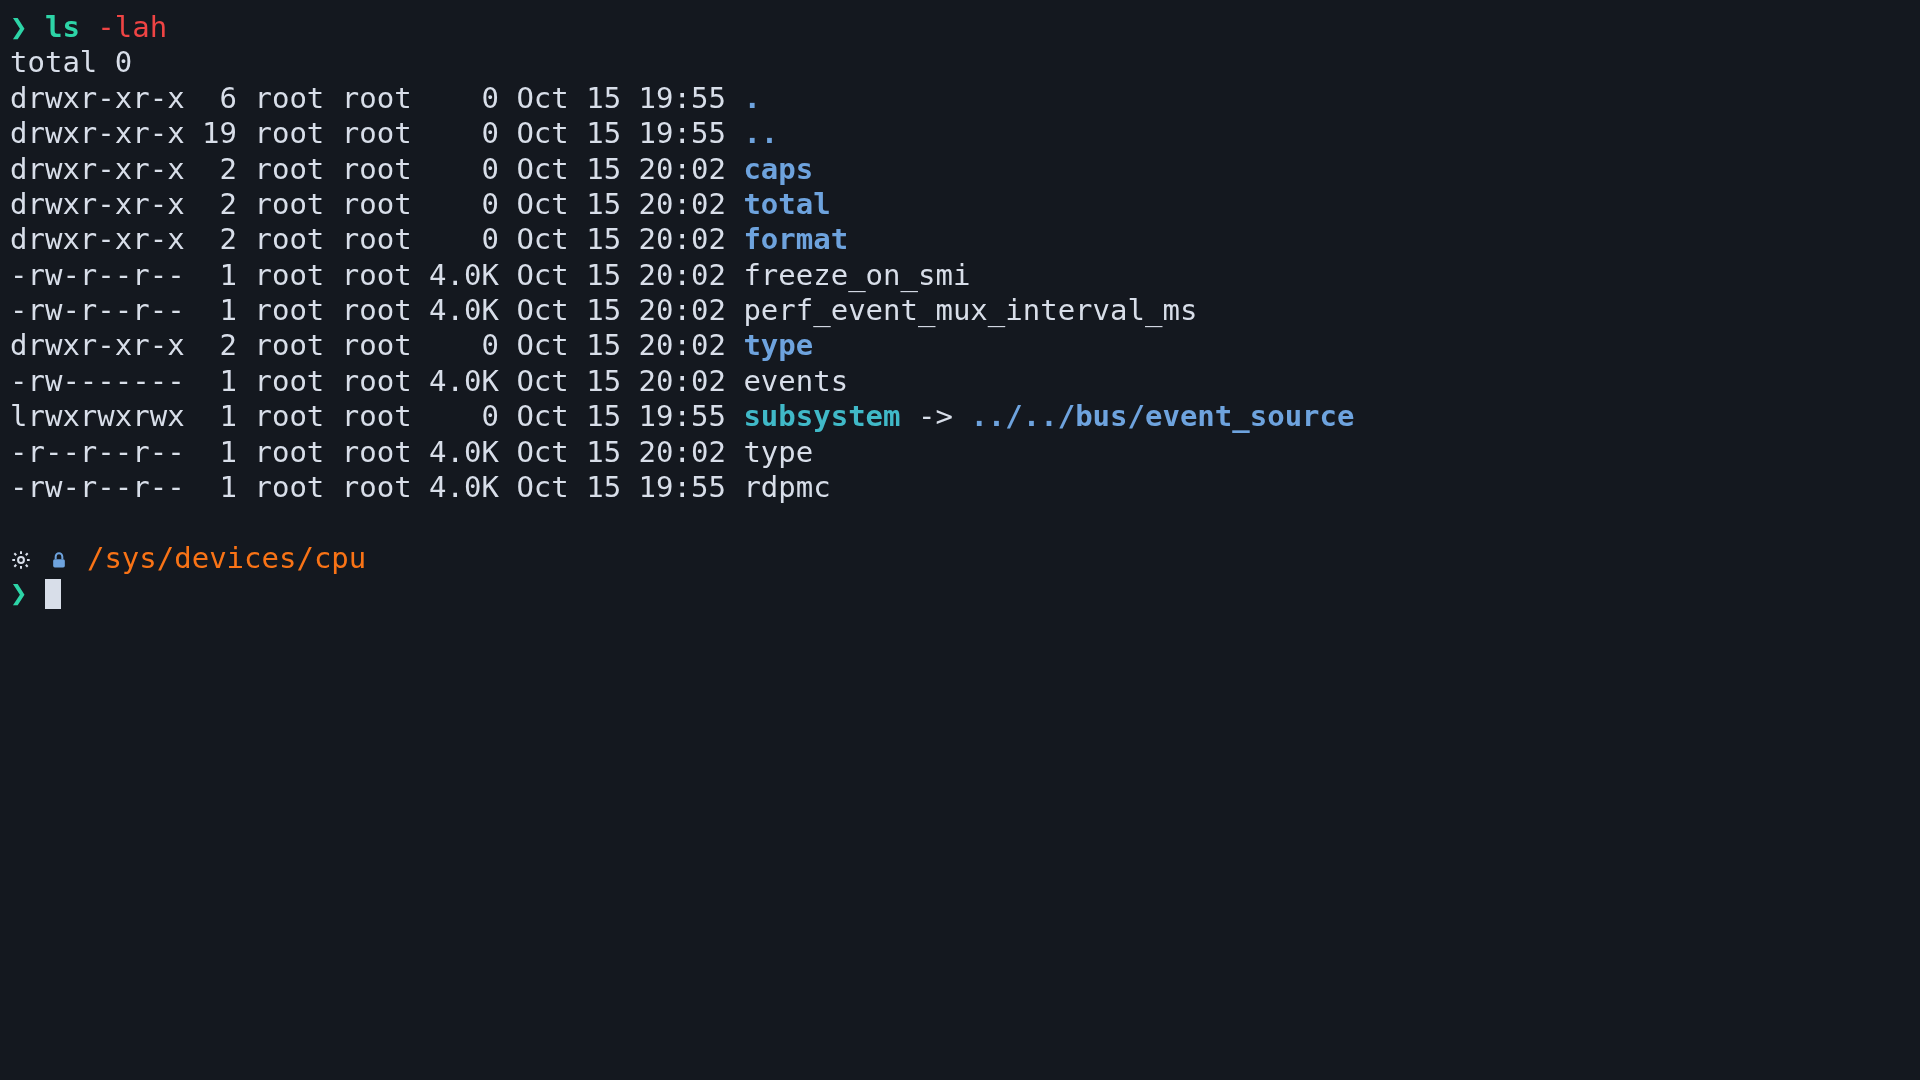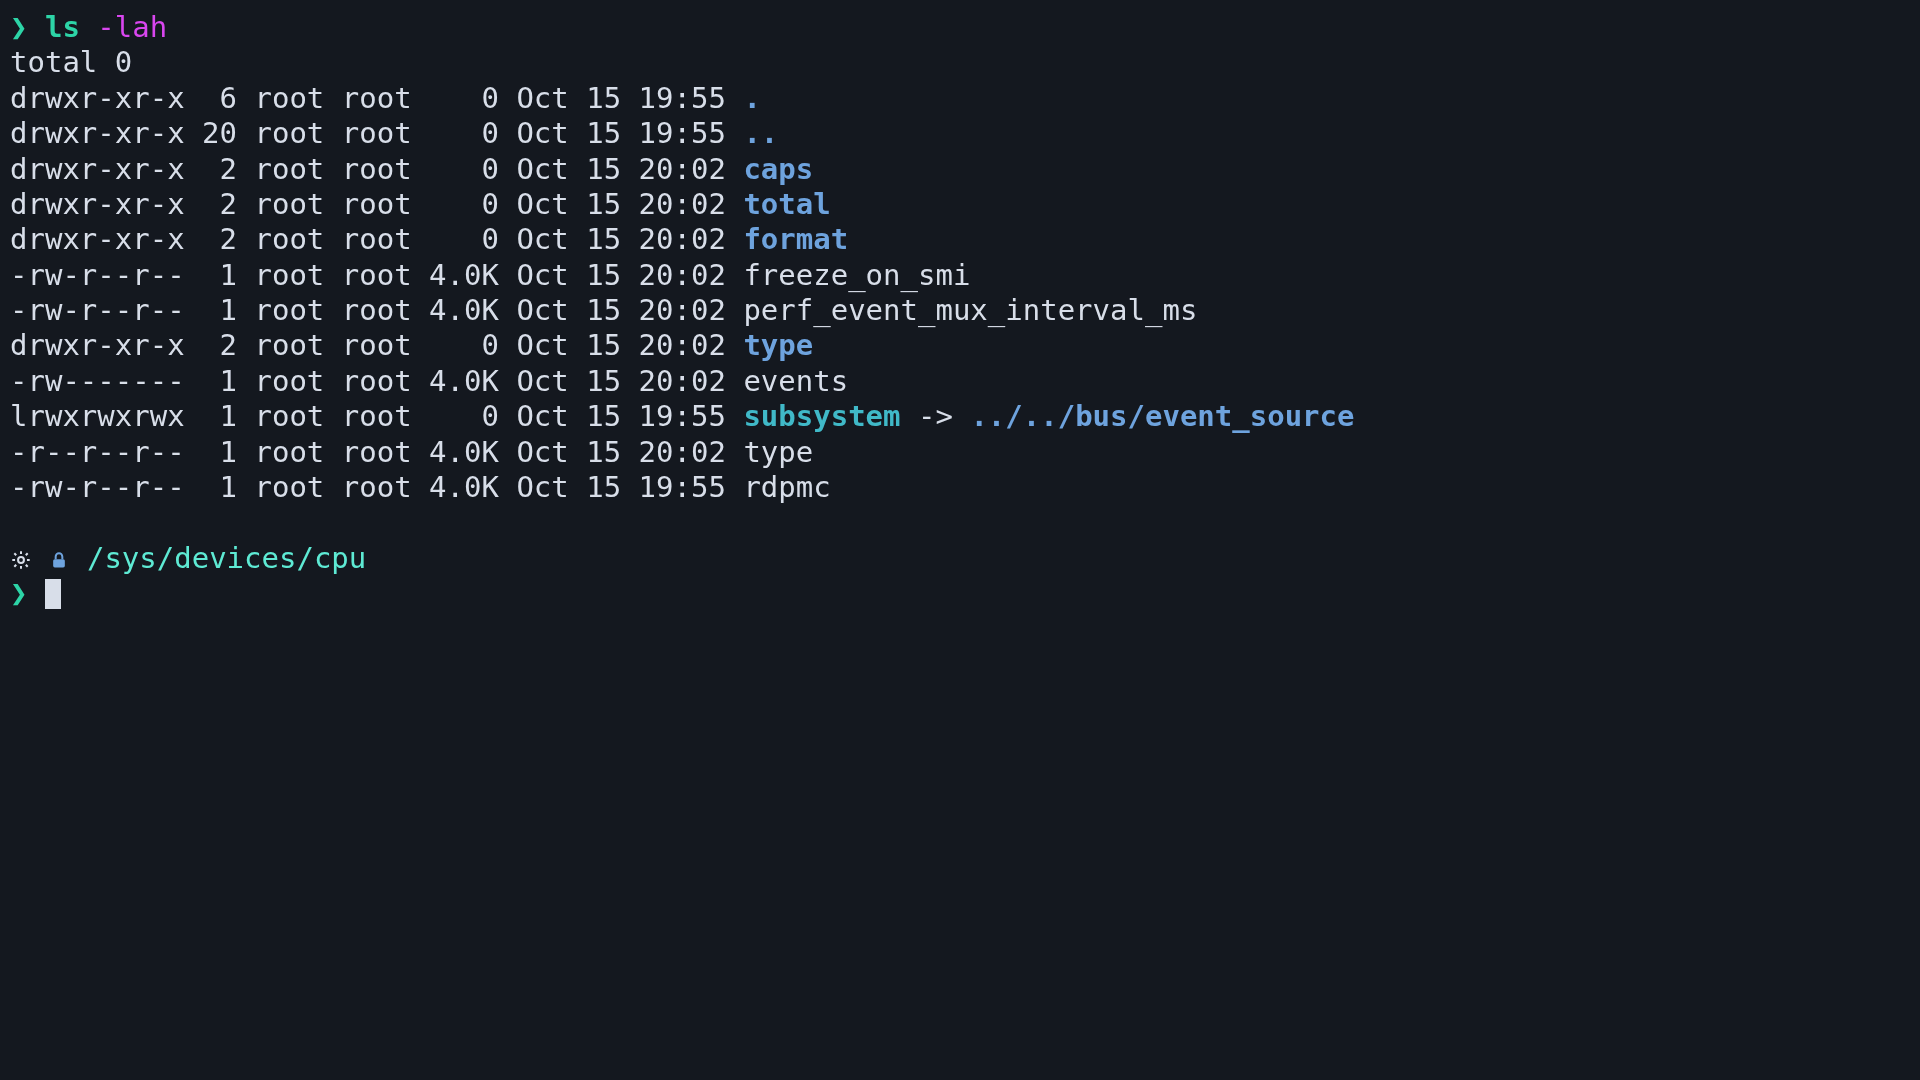--- a/index.html
+++ b/index.html
@@ -13,46 +13,46 @@
     font-size: 29px;
     line-height: 1.22;
     overflow: hidden;
   }
   .terminal {
     white-space: pre;
     padding: 10px 10px;
   }
   .prompt-arrow { color: #2dd4a7; font-weight: bold; }
   .cmd { color: #2dd4a7; font-weight: bold; }
-  .args { color: #d946ef; }
+  .args { color: #ef4444; }
   .dir { color: #6ea3de; font-weight: bold; }
   .symlink { color: #40b9c8; font-weight: bold; text-align: center; }
   .symtarget { color: #6ea3de; font-weight: bold; margin-top: 33px; }
   .plain { color: #d8dee9; }
   .arrow { color: #d8dee9; }
-  .path { color: #5eead4; }
+  .path { color: #f97316; }
   .gear { color: #d8dee9; }
   .lock { color: #6ea3de; }
   .cursor {
     display: inline-block;
     width: 0.55em;
     height: 1.05em;
     background: #d8dee9;
     vertical-align: text-bottom;
     margin-bottom: 1px;
   }
   svg { display: inline-block; vertical-align: -3px; }
 </style>
 </head>
 <body>
 
 <div class="terminal"><span><span class="prompt-arrow">❯</span> <span class="cmd">ls</span> <span class="args">-lah</span></span>
 <span class="plain">total 0</span>
 <span id="listing"><span><span class="plain">drwxr-xr-x</span> <span class="plain"> 6</span> <span class="plain">root</span> <span class="plain">root</span> <span class="plain">   0</span> <span class="plain">Oct 15 19:55</span> <span class="dir">.</span></span>
-<span><span class="plain">drwxr-xr-x</span> <span class="plain">20</span> <span class="plain">root</span> <span class="plain">root</span> <span class="plain">   0</span> <span class="plain">Oct 15 19:55</span> <span class="dir">..</span></span>
+<span><span class="plain">drwxr-xr-x</span> <span class="plain">19</span> <span class="plain">root</span> <span class="plain">root</span> <span class="plain">   0</span> <span class="plain">Oct 15 19:55</span> <span class="dir">..</span></span>
 <span><span class="plain">drwxr-xr-x</span> <span class="plain"> 2</span> <span class="plain">root</span> <span class="plain">root</span> <span class="plain">   0</span> <span class="plain">Oct 15 20:02</span> <span class="dir">caps</span></span>
 <span><span class="plain">drwxr-xr-x</span> <span class="plain"> 2</span> <span class="plain">root</span> <span class="plain">root</span> <span class="plain">   0</span> <span class="plain">Oct 15 20:02</span> <span class="dir">total</span></span>
 <span><span class="plain">drwxr-xr-x</span> <span class="plain"> 2</span> <span class="plain">root</span> <span class="plain">root</span> <span class="plain">   0</span> <span class="plain">Oct 15 20:02</span> <span class="dir">format</span></span>
 <span><span class="plain">-rw-r--r--</span> <span class="plain"> 1</span> <span class="plain">root</span> <span class="plain">root</span> <span class="plain">4.0K</span> <span class="plain">Oct 15 20:02</span> <span class="plain">freeze_on_smi</span></span>
 <span><span class="plain">-rw-r--r--</span> <span class="plain"> 1</span> <span class="plain">root</span> <span class="plain">root</span> <span class="plain">4.0K</span> <span class="plain">Oct 15 20:02</span> <span class="plain">perf_event_mux_interval_ms</span></span>
 <span><span class="plain">drwxr-xr-x</span> <span class="plain"> 2</span> <span class="plain">root</span> <span class="plain">root</span> <span class="plain">   0</span> <span class="plain">Oct 15 20:02</span> <span class="dir">type</span></span>
 <span><span class="plain">-rw-------</span> <span class="plain"> 1</span> <span class="plain">root</span> <span class="plain">root</span> <span class="plain">4.0K</span> <span class="plain">Oct 15 20:02</span> <span class="plain">events</span></span>
 <span><span class="plain">lrwxrwxrwx</span> <span class="plain"> 1</span> <span class="plain">root</span> <span class="plain">root</span> <span class="plain">   0</span> <span class="plain">Oct 15 19:55</span> <span class="symlink">subsystem</span><span class="arrow"> -&gt; </span><span class="symtarget">../../bus/event_source</span></span>
 <span><span class="plain">-r--r--r--</span> <span class="plain"> 1</span> <span class="plain">root</span> <span class="plain">root</span> <span class="plain">4.0K</span> <span class="plain">Oct 15 20:02</span> <span class="plain">type</span></span>
 <span><span class="plain">-rw-r--r--</span> <span class="plain"> 1</span> <span class="plain">root</span> <span class="plain">root</span> <span class="plain">4.0K</span> <span class="plain">Oct 15 19:55</span> <span class="plain">rdpmc</span></span>

